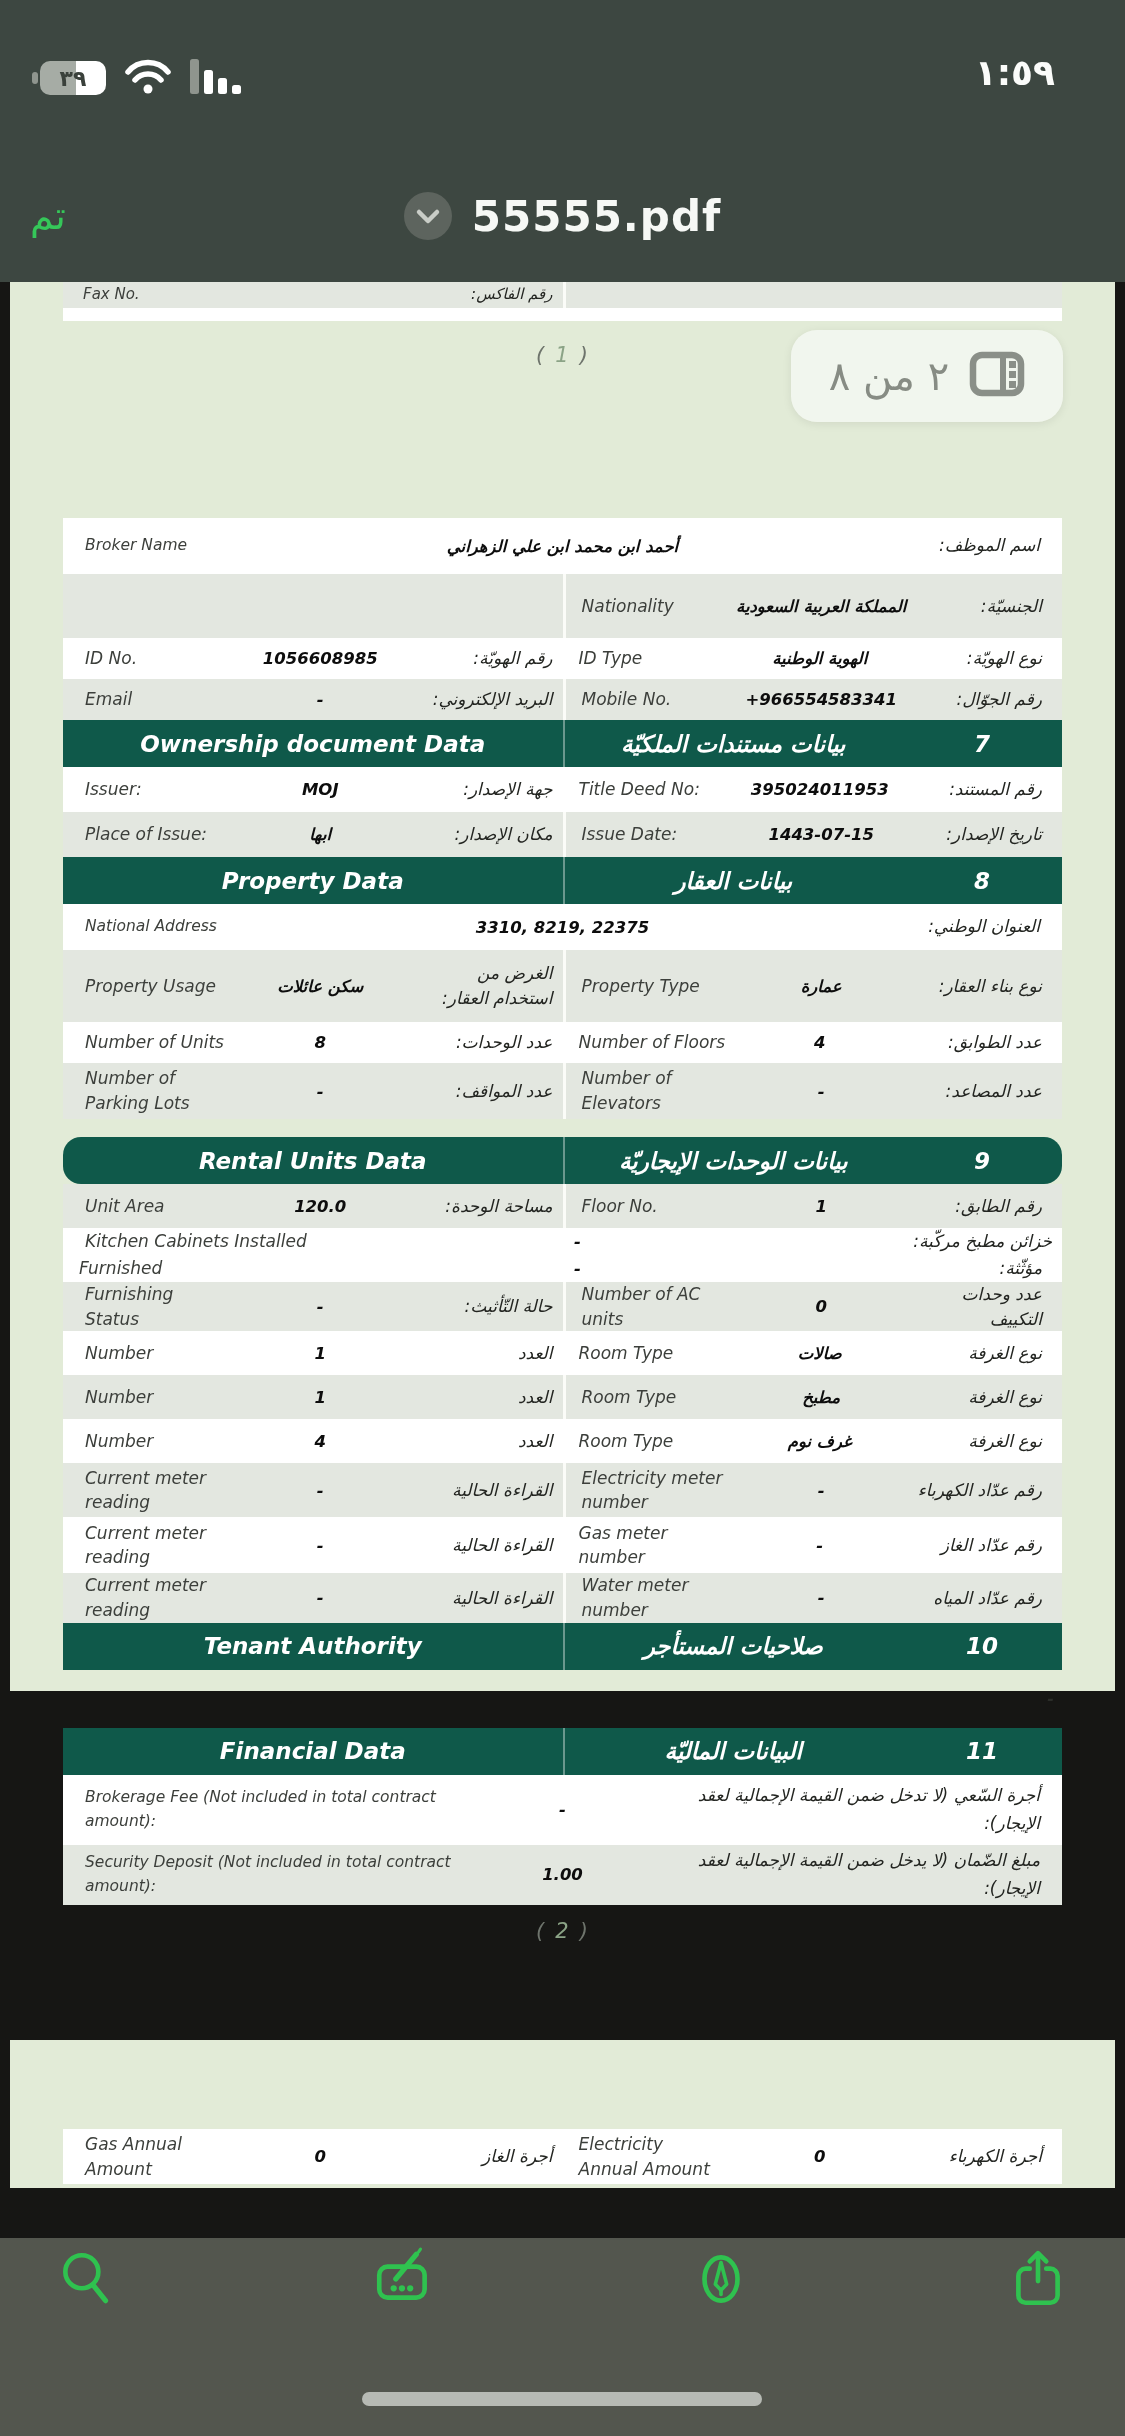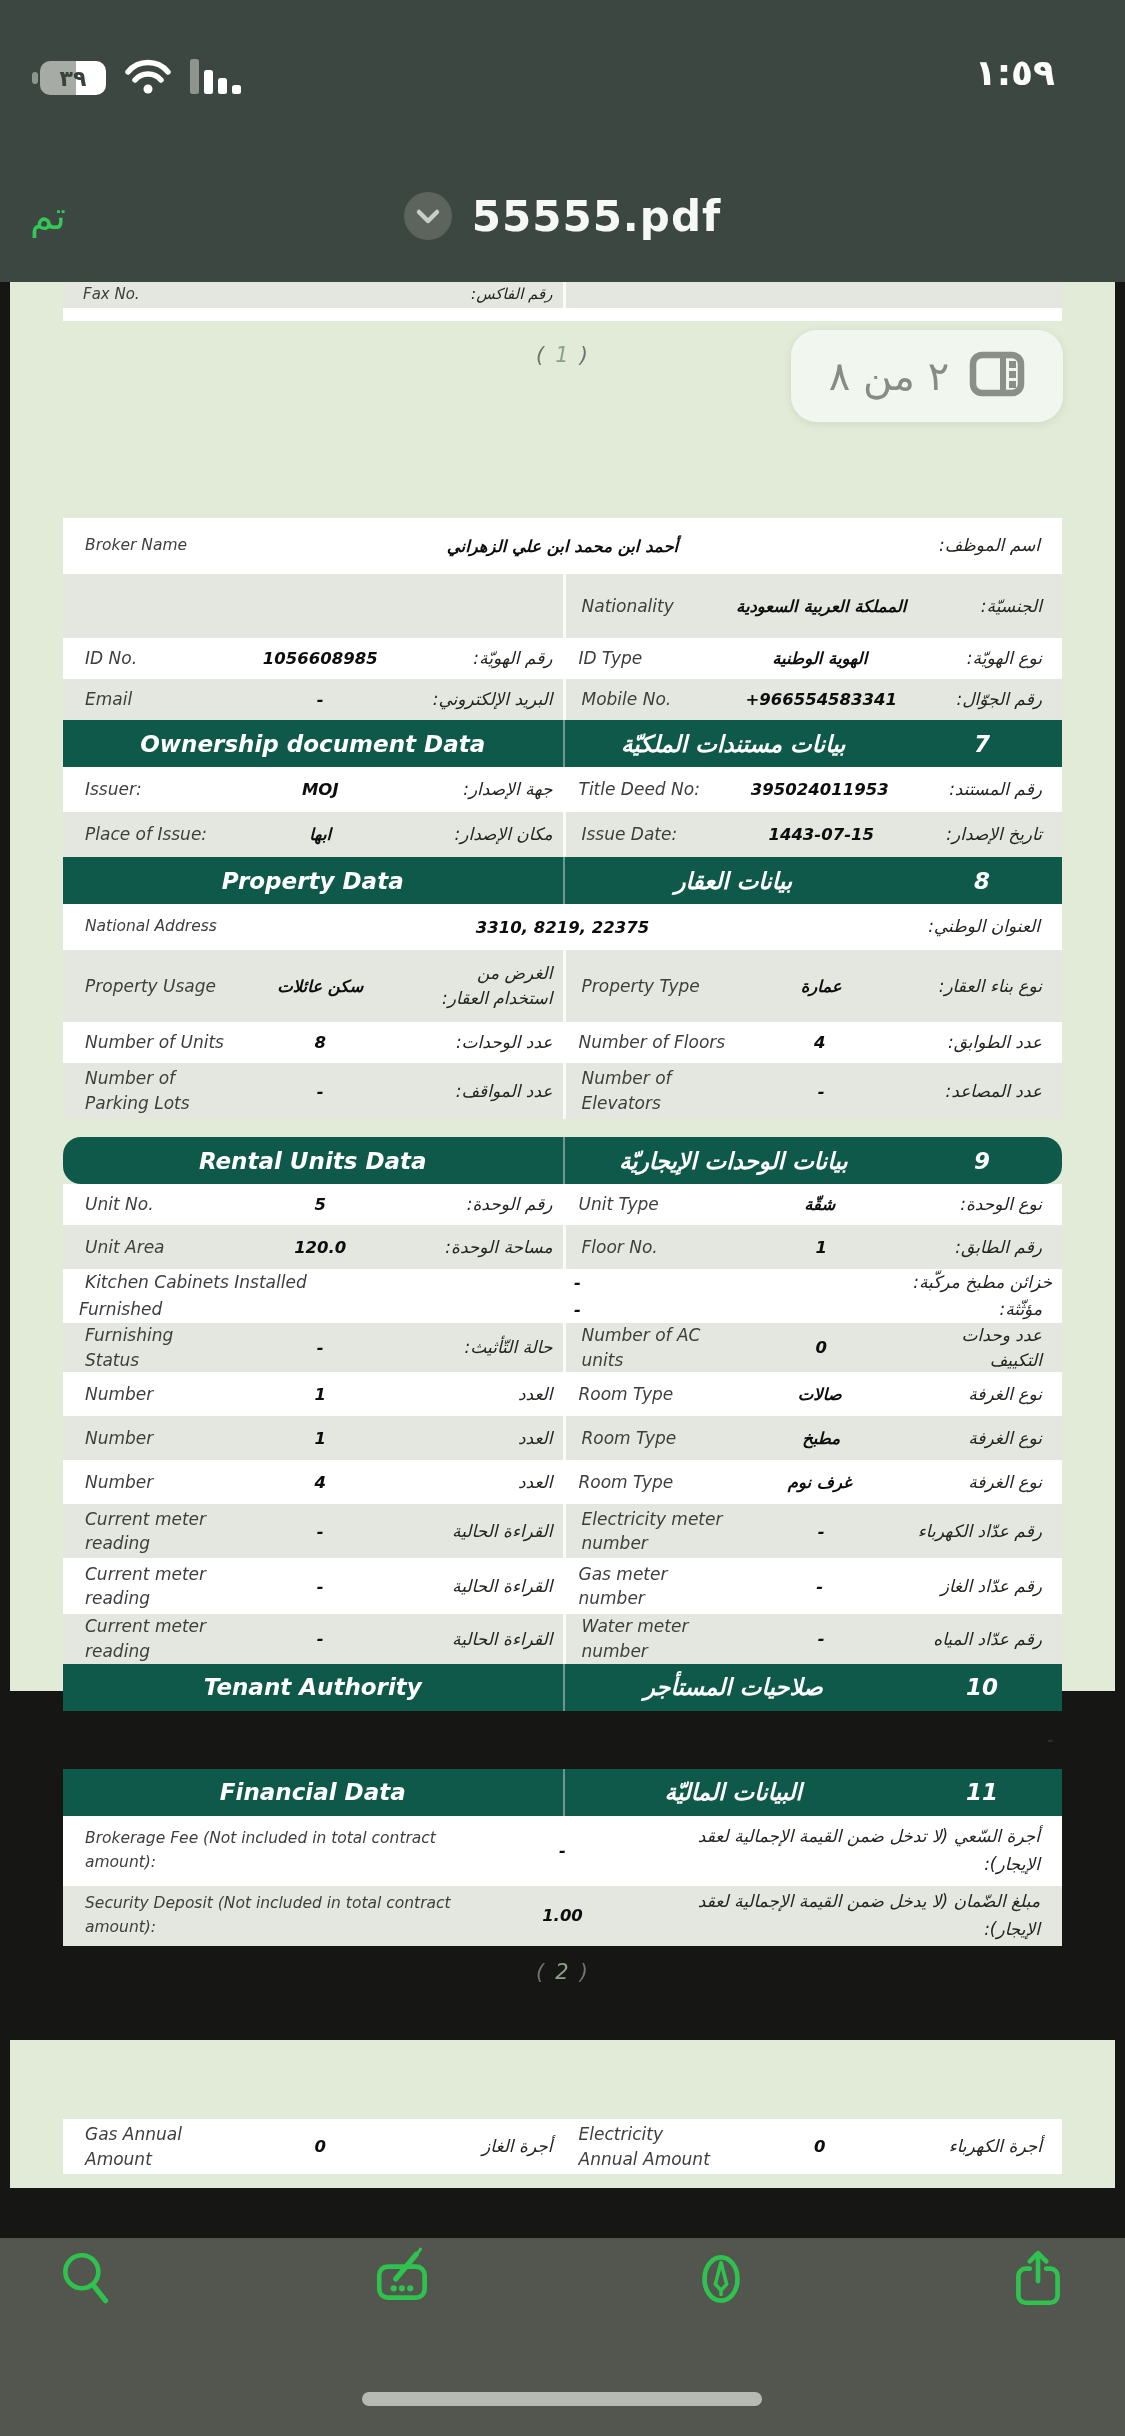--- a/index.html
+++ b/index.html
@@ -50,21 +50,21 @@
   .har{direction:rtl;unicode-bidi:isolate;}
   .hnum{flex:0 0 160px;text-align:center;font-size:23px;font-weight:700;align-self:center;}
   .row.gap{background:transparent;}
   .dash{margin-left:auto;padding-right:8px;font-weight:700;color:#2b2d29;align-self:center;}
   .pfoot{text-align:center;font-size:21px;margin-top:14px;letter-spacing:1px;}
   .pfoot .p{color:#6e746c;}
   .pfoot .n{color:#8ba386;padding:0 10px;}
   .p1 .row .en{font-size:15px;padding-left:20px;}
   .p1 .row .ar{font-size:15px;}
   .p1 .pfoot{margin-top:22px;}
-  .p3 .rows-bottom{position:absolute;bottom:14px;left:53px;right:53px;}
+  .p3 .rows-bottom{position:absolute;bottom:4px;left:53px;right:53px;}
   
   .pill{position:absolute;top:330px;left:791px;width:272px;height:92px;border-radius:26px;
         background:rgba(242,246,238,.97);display:flex;align-items:center;justify-content:center;
         gap:20px;direction:rtl;z-index:6;box-shadow:0 2px 10px rgba(0,0,0,.08);}
   .pill-text{font-size:40px;color:#878c84;direction:rtl;unicode-bidi:isolate;}
   
   .toolbar{position:absolute;left:0;right:0;top:2238px;height:198px;background:#53564e;z-index:5;}
   .tool-icons{display:flex;justify-content:space-between;padding:6px 52px 0 52px;}
   .tool-btn{width:70px;height:70px;display:flex;align-items:center;justify-content:center;}
   .home-indicator{position:absolute;left:362px;top:2392px;width:400px;height:14px;border-radius:7px;background:#b7bab4;z-index:7;}
@@ -275,32 +275,20 @@
         <div class="row gap " style="min-height: 18px;"></div>
         <div class="row header " style="min-height: 47px; border-radius: 18px;">
           <div class="half hl">
             <div class="hen">Rental Units Data</div>
           </div>
           <div class="half r hr">
             <div class="har">بيانات الوحدات الإيجاريّة</div>
             <div class="hnum">9</div>
           </div>
         </div>
-        <div class="row pair white" style="min-height: 41px;">
-          <div class="half l">
-            <div class="en">Unit No.</div>
-            <div class="val">5</div>
-            <div class="ar">رقم الوحدة:</div>
-          </div>
-          <div class="half r">
-            <div class="en">Unit Type</div>
-            <div class="val">شقّة</div>
-            <div class="ar">نوع الوحدة:</div>
-          </div>
-        </div>
         <div class="row pair light" style="min-height: 44px;">
           <div class="half l">
             <div class="en">Unit Area</div>
             <div class="val">120.0</div>
             <div class="ar">مساحة الوحدة:</div>
           </div>
           <div class="half r">
             <div class="en">Floor No.</div>
             <div class="val">1</div>
             <div class="ar">رقم الطابق:</div>

